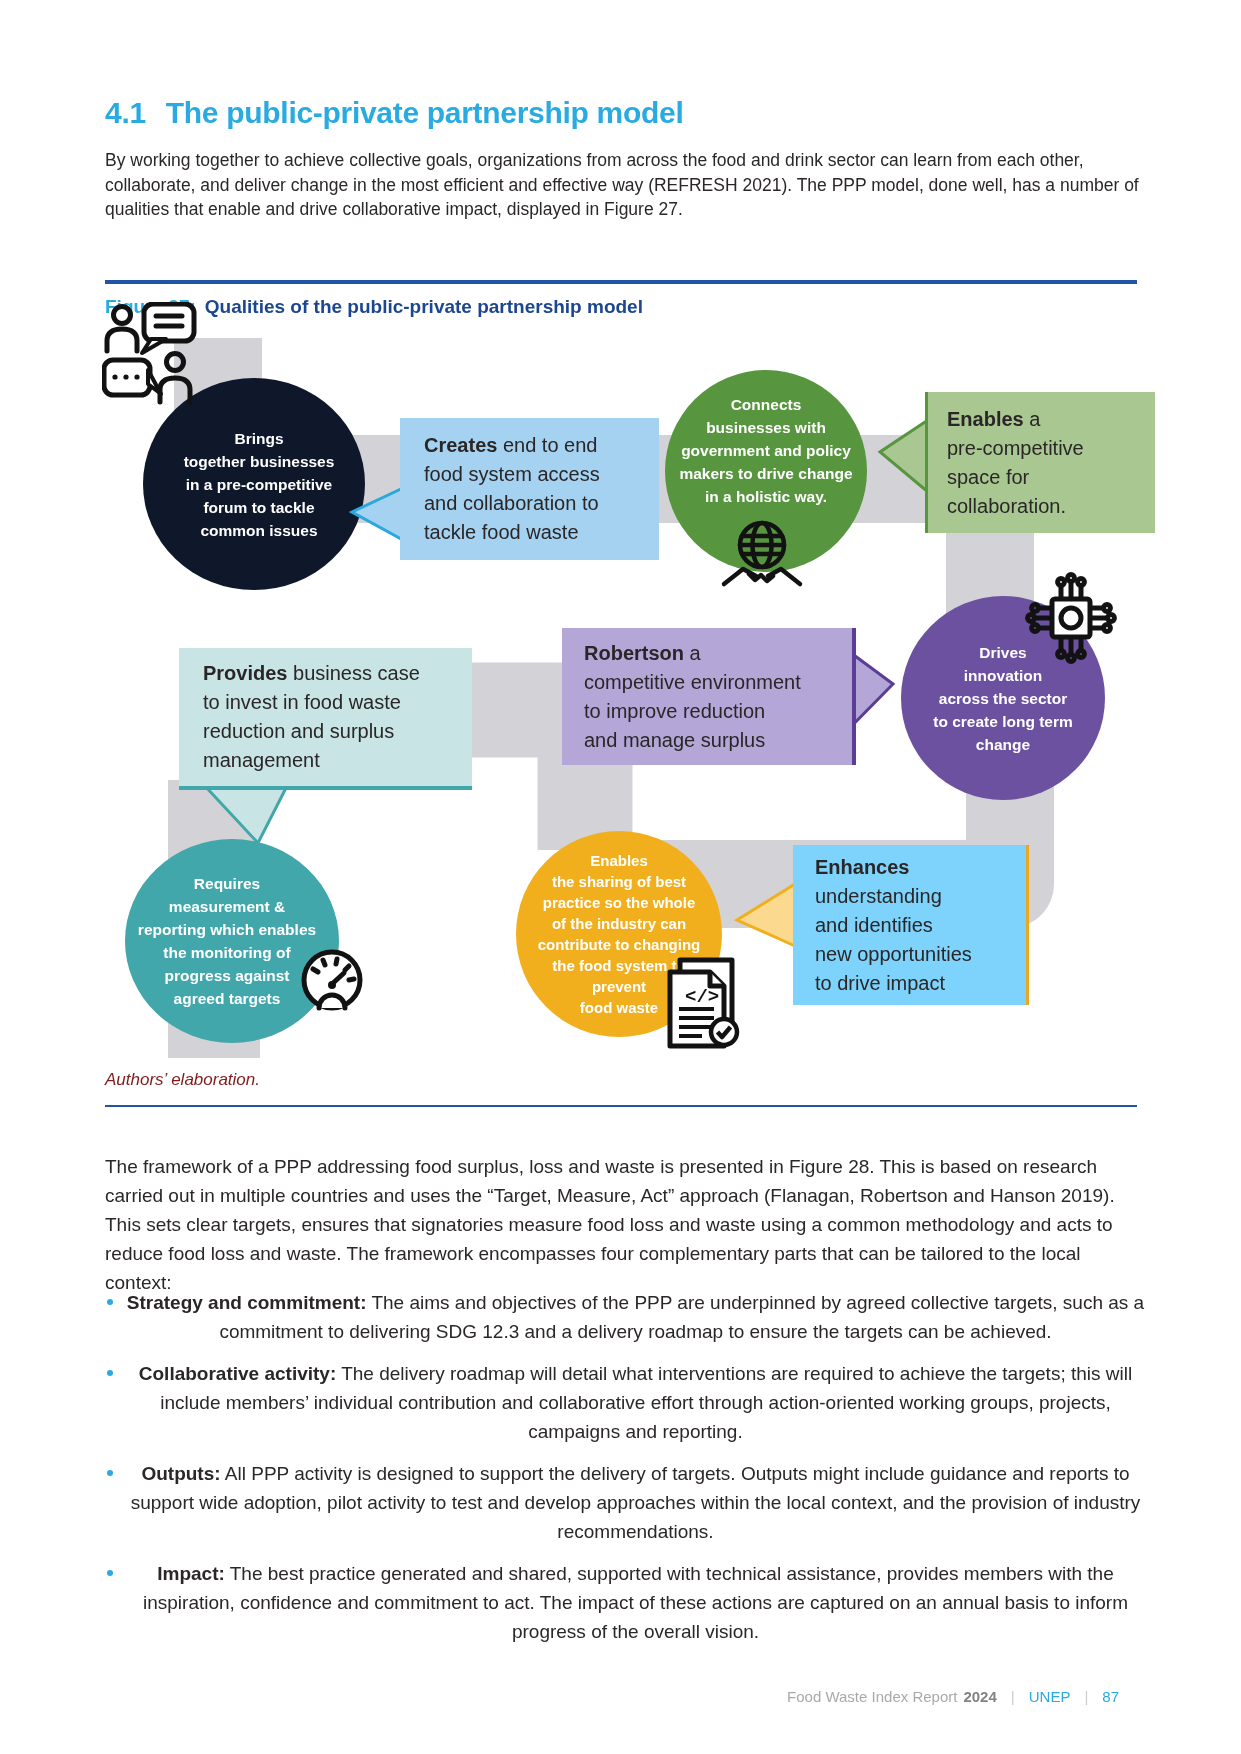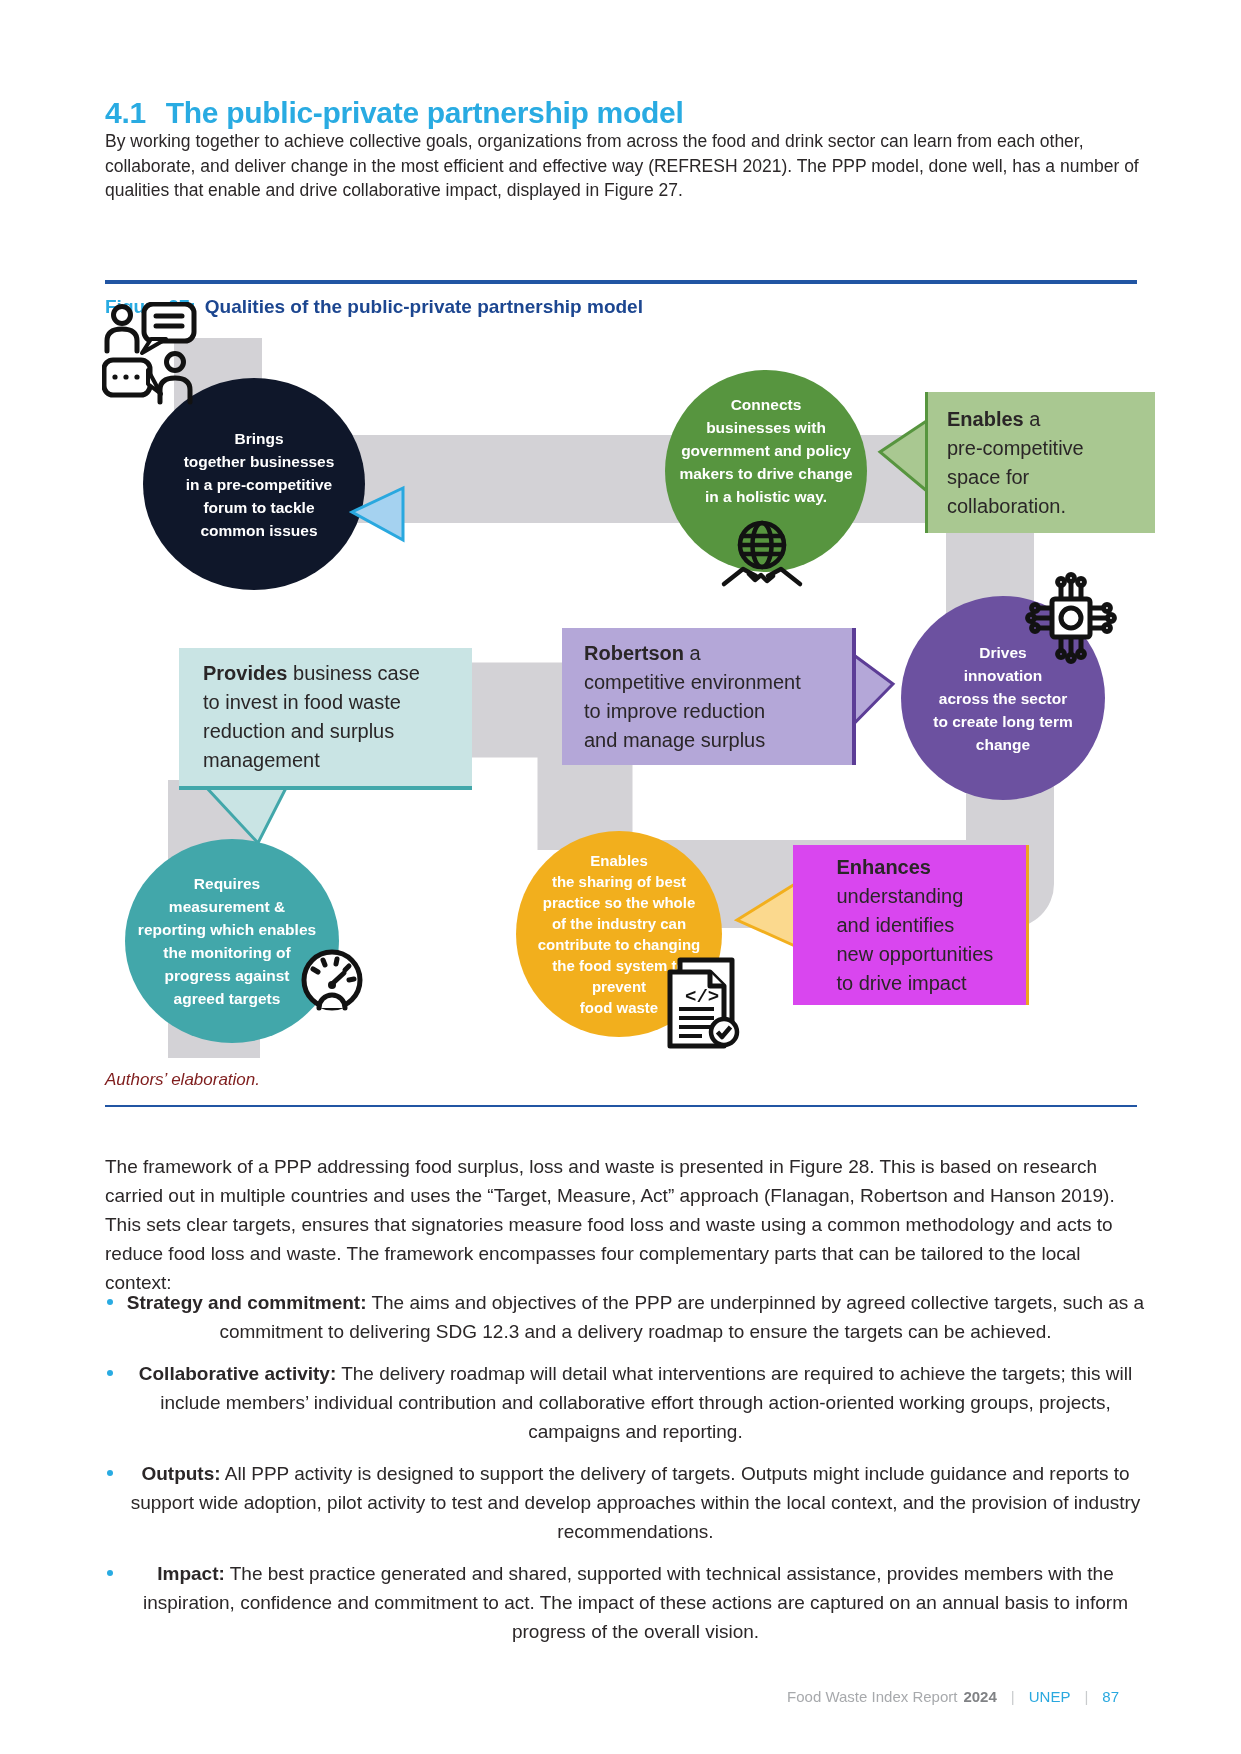--- a/index.html
+++ b/index.html
@@ -3,21 +3,21 @@
 <meta charset="utf-8">
 <style>
   html,body{margin:0;padding:0;background:#e8e8e8;}
   .page{position:relative;width:1241px;height:1754px;background:#ffffff;margin:0 auto;
         font-family:"Liberation Sans",sans-serif;overflow:hidden;color:#2b2728;}
   .abs{position:absolute;}
 
   
   .title{left:105px;top:96px;font-size:30px;font-weight:bold;color:#29ABE2;letter-spacing:-0.3px;}
   .title .num{margin-right:20px;}
-  .intro{left:105px;top:129px;width:1045px;font-size:17.5px;line-height:24.5px;color:#2b2728;}
+  .intro{left:105px;top:148px;width:1045px;font-size:17.5px;line-height:24.5px;color:#2b2728;}
   .rule1{left:105px;top:280px;width:1032px;height:4px;background:#2155A3;}
   .rule2{left:105px;top:1105px;width:1032px;height:2px;background:#2155A3;}
   .figcap{left:105px;top:296px;font-size:19px;font-weight:bold;}
   .figcap .lbl{color:#29ABE2;margin-right:9px;}
   .figcap .cap{color:#1C4690;}
   .source{left:105px;top:1070px;font-size:17px;font-style:italic;color:#7f1d1d;}
   .para2{left:105px;top:1152px;width:1040px;font-size:19px;line-height:29px;}
   .bullets{left:105px;top:1288px;width:1042px;font-size:19px;line-height:29px;text-align:center;}
   .bullet-row{display:flex;margin-bottom:13px;}
   .bullet-dot{flex:0 0 auto;width:6px;height:6px;border-radius:50%;background:#29ABE2;margin:11px 11px 0 2px;}
@@ -43,21 +43,21 @@
       white-space:pre-line;}
   .bx b{font-weight:bold;}
   .bx-creates   {left:400px;top:418px;width:235px;height:142px;background:#A5D2F0;padding-left:24px;}
   .bx-creates .t{width:190px;}
   .bx-enables   {left:925px;top:392px;width:208px;height:141px;background:#A9C891;border-left:3px solid #57953F;padding-left:19px;}
   .bx-enables .t{width:152px;}
   .bx-encourages{left:562px;top:628px;width:268px;height:137px;background:#B4A7D8;border-right:4px solid #5C3D96;padding-left:22px;}
   .bx-encourages .t{width:218px;}
   .bx-provides  {left:179px;top:648px;width:269px;height:138px;background:#C9E4E4;border-bottom:4px solid #42A7AA;padding-left:24px;}
   .bx-provides .t{width:230px;}
-  .bx-enhances  {left:793px;top:845px;width:211px;height:160px;background:#d946ef;border-right:3px solid #EDA51F;padding-left:22px;justify-content:center;}
+  .bx-enhances  {left:793px;top:845px;width:211px;height:160px;background:#7dd3fc;border-right:3px solid #EDA51F;padding-left:22px;}
   .bx-enhances .t{width:168px;}
 
   svg{display:block;}
 </style>
 </head>
 <body>
 
 <div class="page">
 
   <div class="abs title">
@@ -120,20 +120,26 @@
   </div>
 
   <svg class="abs" style="left:100px;top:330px;" width="1045" height="740" viewBox="0 0 1045 740">
     <polygon points="303,158 252,182 303,210" fill="#A5D2F0" stroke="#29A8DF" stroke-width="3"></polygon>
     <polygon points="828,90 780,122 828,162" fill="#A9C891" stroke="#57953F" stroke-width="3"></polygon>
     <polygon points="728,306 793,354 728,420 740,360" fill="#B4A7D8" stroke="#5C3D96" stroke-width="3"></polygon>
     <polygon points="105,456 187,456 158,513" fill="#C9E4E4" stroke="#42A7AA" stroke-width="3"></polygon>
     <polygon points="695,554 637,590 695,616" fill="#FBD98E" stroke="#F2AF1D" stroke-width="3"></polygon>
   </svg>
 
+  <div class="bx bx-creates abs">
+    <span class="t"><b>Creates</b><span> end to end
+food system access
+and collaboration to
+tackle food waste</span></span>
+  </div>
   <div class="bx bx-enables abs">
     <span class="t"><b>Enables</b><span> a
 pre-competitive
 space for
 collaboration.</span></span>
   </div>
   <div class="bx bx-encourages abs">
     <span class="t"><b>Robertson</b><span> a
 competitive environment
 to improve reduction

